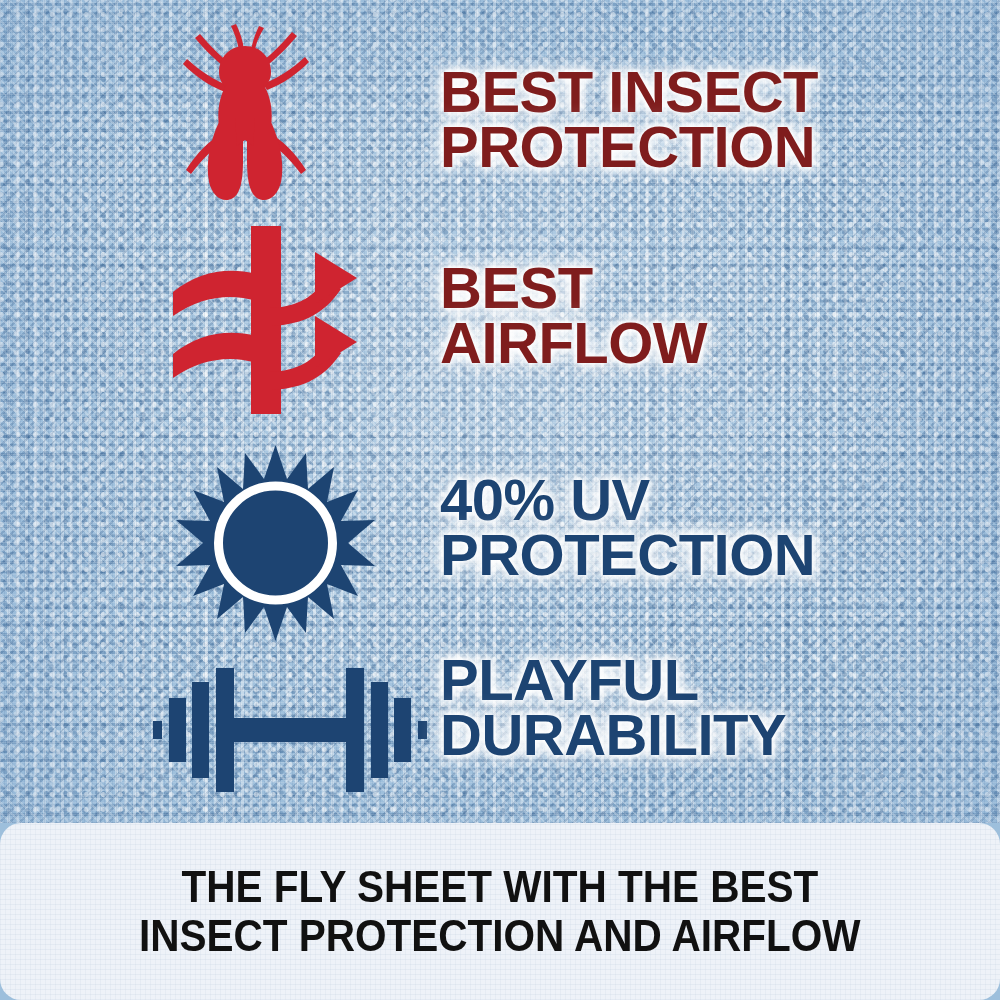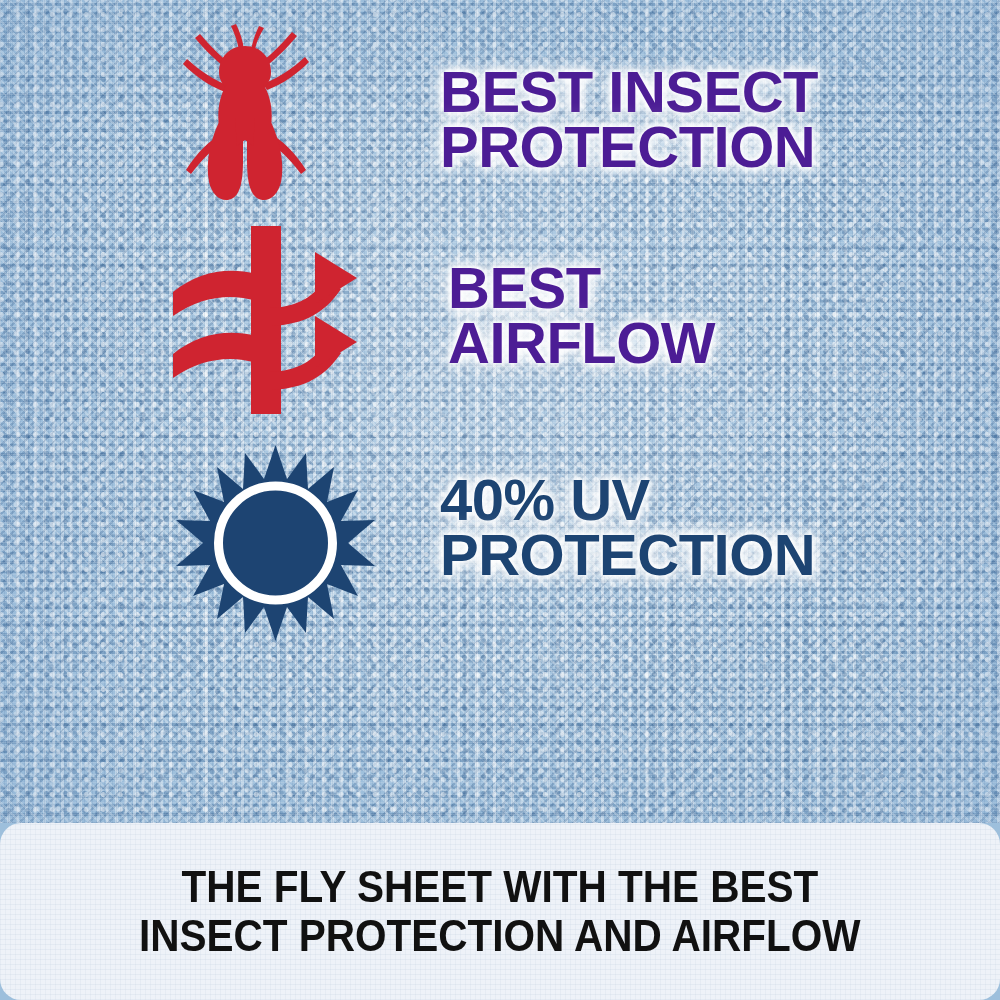--- a/index.html
+++ b/index.html
@@ -48,39 +48,39 @@
       linear-gradient(180deg, rgba(120,160,200,.18) 0%, rgba(255,255,255,0) 22%, rgba(255,255,255,0) 78%, rgba(120,160,200,.14) 100%),
       linear-gradient(90deg, rgba(110,150,195,.16) 0%, rgba(255,255,255,0) 18%, rgba(255,255,255,0) 82%, rgba(110,150,195,.16) 100%);
   }
 
   
   .feature{position:absolute;display:flex;align-items:center;}
   .f-icon{position:relative;flex:0 0 auto;}
   .f-text{white-space:pre-line;line-height:.95;letter-spacing:-0.5px;}
 
   .red-text{
-    color:#4c1d95;font-weight:700;
+    color:#7f1d1d;font-weight:700;
     text-shadow:
       0 0 6px #ffffff, 0 0 6px #ffffff, 0 0 12px #ffffff,
       0 0 16px #ffffff, 0 0 22px rgba(255,255,255,.9);
   }
   .navy-text{
     color:#1d4472;font-weight:700;
     text-shadow:
       0 0 6px #ffffff, 0 0 6px #ffffff, 0 0 12px #ffffff,
       0 0 16px #ffffff, 0 0 22px rgba(255,255,255,.9);
   }
 
   #row-insect{left:155px;top:14px;width:830px;height:200px;}
   #row-airflow{left:155px;top:222px;width:830px;height:195px;}
   #row-uv{left:155px;top:440px;width:830px;height:210px;}
   #row-durability{left:155px;top:652px;width:830px;height:155px;}
 
   #txt-insect{position:absolute;left:285px;top:50px;font-size:58px;}
-  #txt-airflow{position:absolute;left:285px;top:38px;font-size:58px;margin-left:8px;}
+  #txt-airflow{position:absolute;left:285px;top:38px;font-size:58px;}
   #txt-uv{position:absolute;left:285px;top:32px;font-size:58px;}
   #txt-durability{position:absolute;left:285px;top:0px;font-size:58px;}
 
   
   #caption-band{
     position:absolute;left:0;top:823px;width:1000px;height:177px;
     background:#eef2f8;
     background-image:
       repeating-linear-gradient(0deg, rgba(190,205,222,.22) 0 1px, rgba(255,255,255,0) 1px 5px),
       repeating-linear-gradient(90deg, rgba(190,205,222,.18) 0 1px, rgba(255,255,255,0) 1px 5px);
@@ -166,19 +166,38 @@
         <g fill="#1d4472">
           <polygon points="102.5,2 114,36 133,10 135,46 161,24 154,59 185,47 168,78 202,77 175,100 202,123 168,122 185,153 154,141 161,176 135,154 133,190 114,164 102.5,198 91,164 72,190 70,154 44,176 51,141 20,153 37,122 3,123 30,100 3,77 37,78 20,47 51,59 44,24 70,46 72,10 91,36"></polygon>
         </g>
         <circle cx="102.5" cy="100" r="57" fill="none" stroke="#ffffff" stroke-width="9"></circle>
       </svg>
     </div>
     <div class="f-text navy-text" id="txt-uv">40% UV
 PROTECTION</div>
   </div>
 
+  <div class="feature" id="row-durability">
+    <div class="f-icon" style="margin-left:-5px;">
+      <svg width="280" height="140" viewBox="0 0 280 140" aria-hidden="true">
+        <g fill="#1d4472">
+          <rect x="3" y="61" width="9" height="18"></rect>
+          <rect x="19" y="38" width="17" height="64"></rect>
+          <rect x="42" y="22" width="17" height="96"></rect>
+          <rect x="66" y="8" width="18" height="124"></rect>
+          <rect x="84" y="58" width="112" height="24"></rect>
+          <rect x="196" y="8" width="18" height="124"></rect>
+          <rect x="221" y="22" width="17" height="96"></rect>
+          <rect x="244" y="38" width="17" height="64"></rect>
+          <rect x="268" y="61" width="9" height="18"></rect>
+        </g>
+      </svg>
+    </div>
+    <div class="f-text navy-text" id="txt-durability">PLAYFUL
+DURABILITY</div>
+  </div>
 
   <div id="caption-band">
     <div id="caption-text">THE FLY SHEET WITH THE BEST
 INSECT PROTECTION AND AIRFLOW</div>
   </div>
 
 </div>
 
 </body></html>

